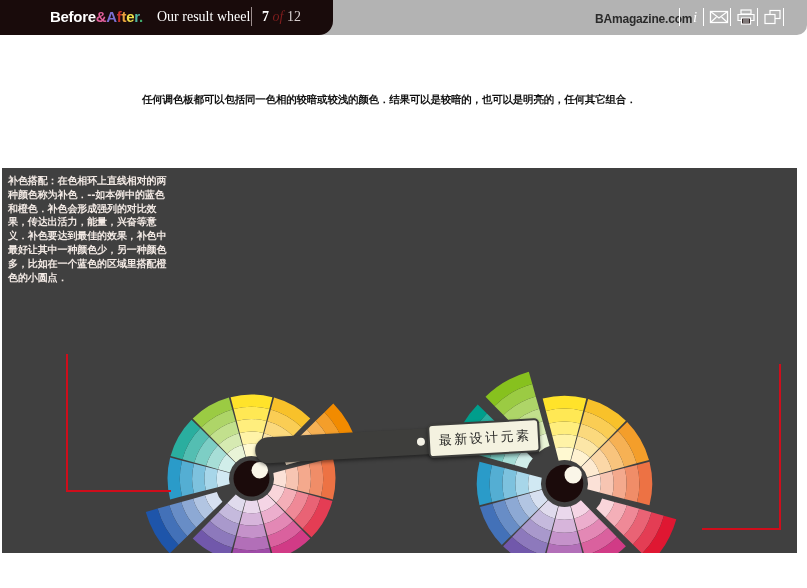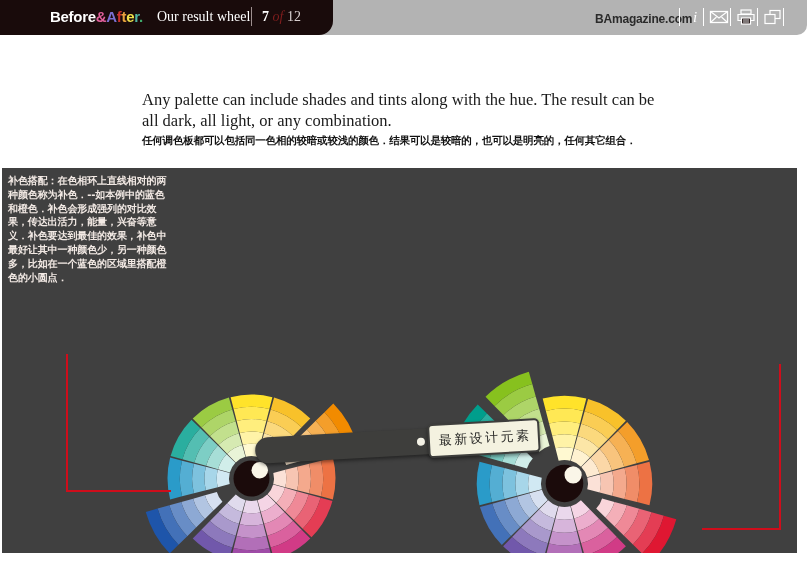--- a/index.html
+++ b/index.html
@@ -276,21 +276,20 @@
     <div class="tb-icon" style="left:762px;">
       <svg width="22" height="18" viewBox="0 0 22 18">
         <rect x="8" y="2.5" width="10" height="8" fill="none" stroke="#ffffff" stroke-width="1.2"></rect>
         <rect x="3" y="6.5" width="10" height="9" fill="#b3b3b3" stroke="#ffffff" stroke-width="1.2"></rect>
       </svg>
     </div>
     <div class="tb-sep" style="left:783px;"></div>
   </div>
 
   <div id="intro">
-    <p id="intro-en">Any palette can include shades and tints along with the hue. The result can be all dark, all light, or any combination.</p>
     <p id="intro-cn">任何调色板都可以包括同一色相的较暗或较浅的颜色．结果可以是较暗的，也可以是明亮的，任何其它组合．</p>
   </div>
 
   <div id="panel">
 
     <svg id="wheel-left" class="wheel" viewBox="0 0 300 300">
       <g id="wl">
           <g>
             <path d="M 142.53930338505435 120.94250516614107 L 138.46078923555075 105.05774132363152 A 46.4 46.4 0 0 1 161.53921076444928 105.05774132363152 L 157.46069661494565 120.94250516614107 A 30 30 0 0 0 142.53930338505435 120.94250516614107 Z" fill="rgb(255,249,209)"></path>
             <path d="M 138.46078923555075 105.05774132363152 L 134.38227508604712 89.17297748112196 A 62.8 62.8 0 0 1 165.61772491395288 89.17297748112196 L 161.53921076444928 105.05774132363152 A 46.4 46.4 0 0 0 138.46078923555075 105.05774132363152 Z" fill="rgb(255,243,167)"></path>

